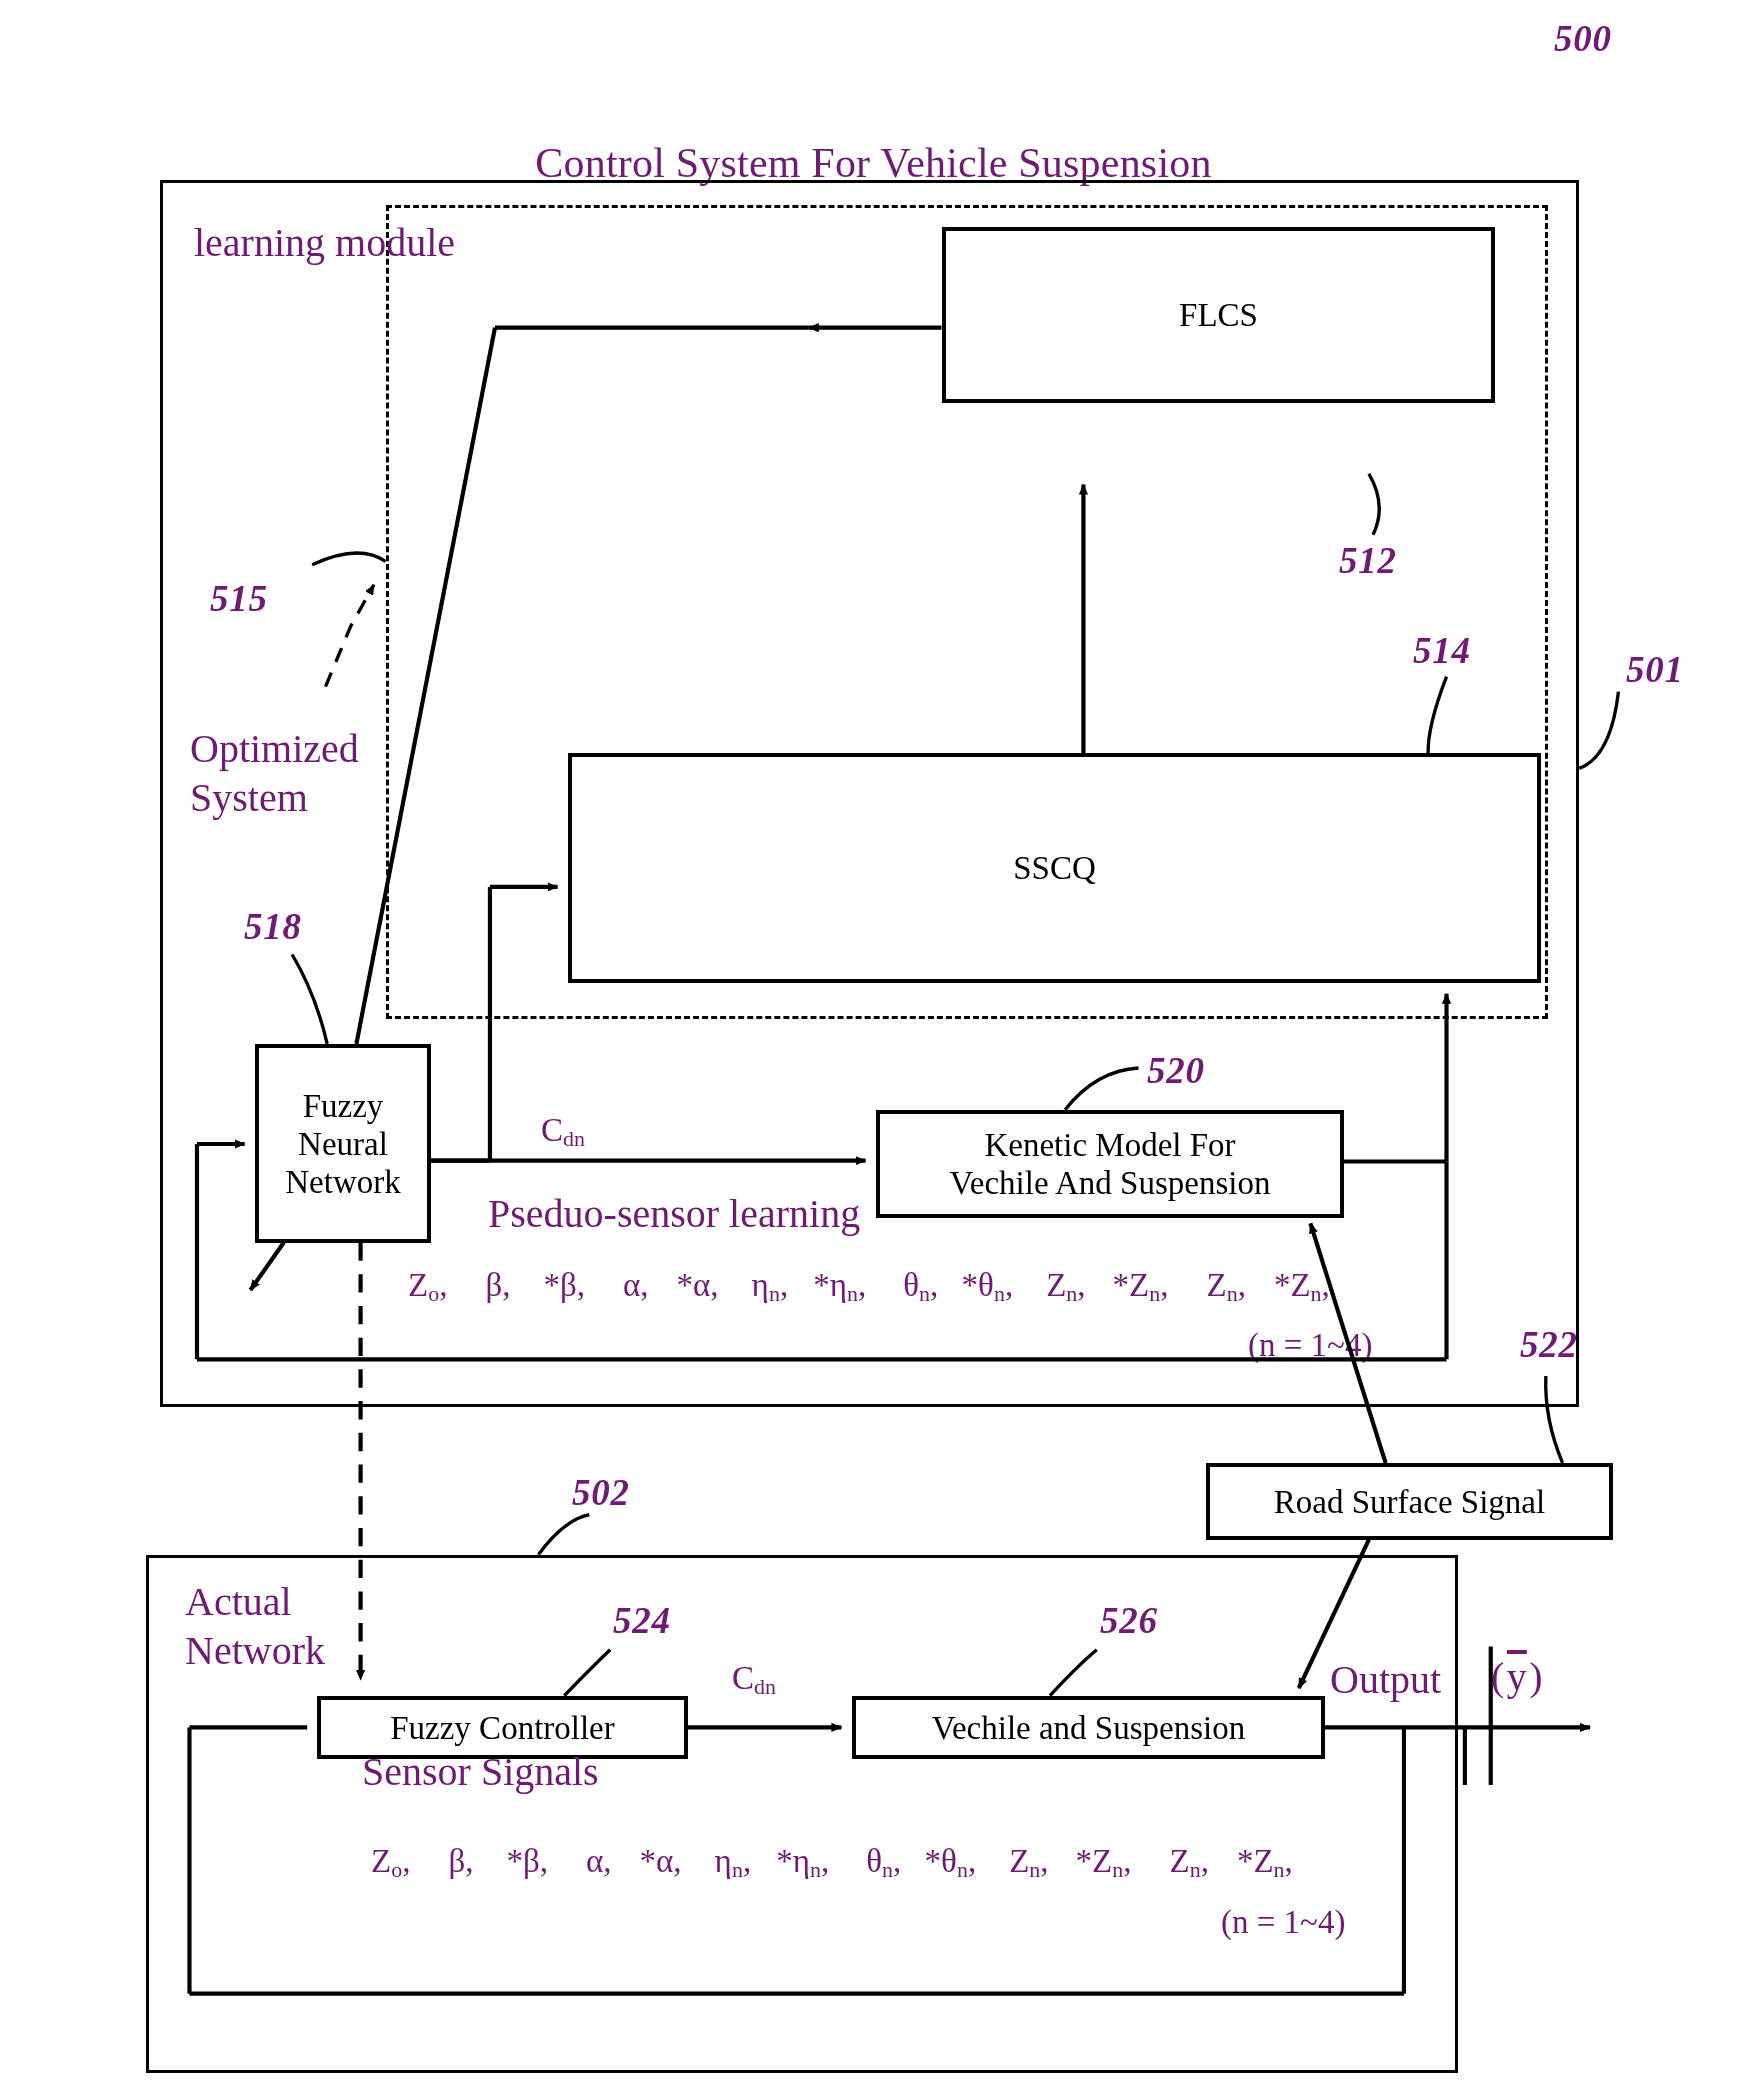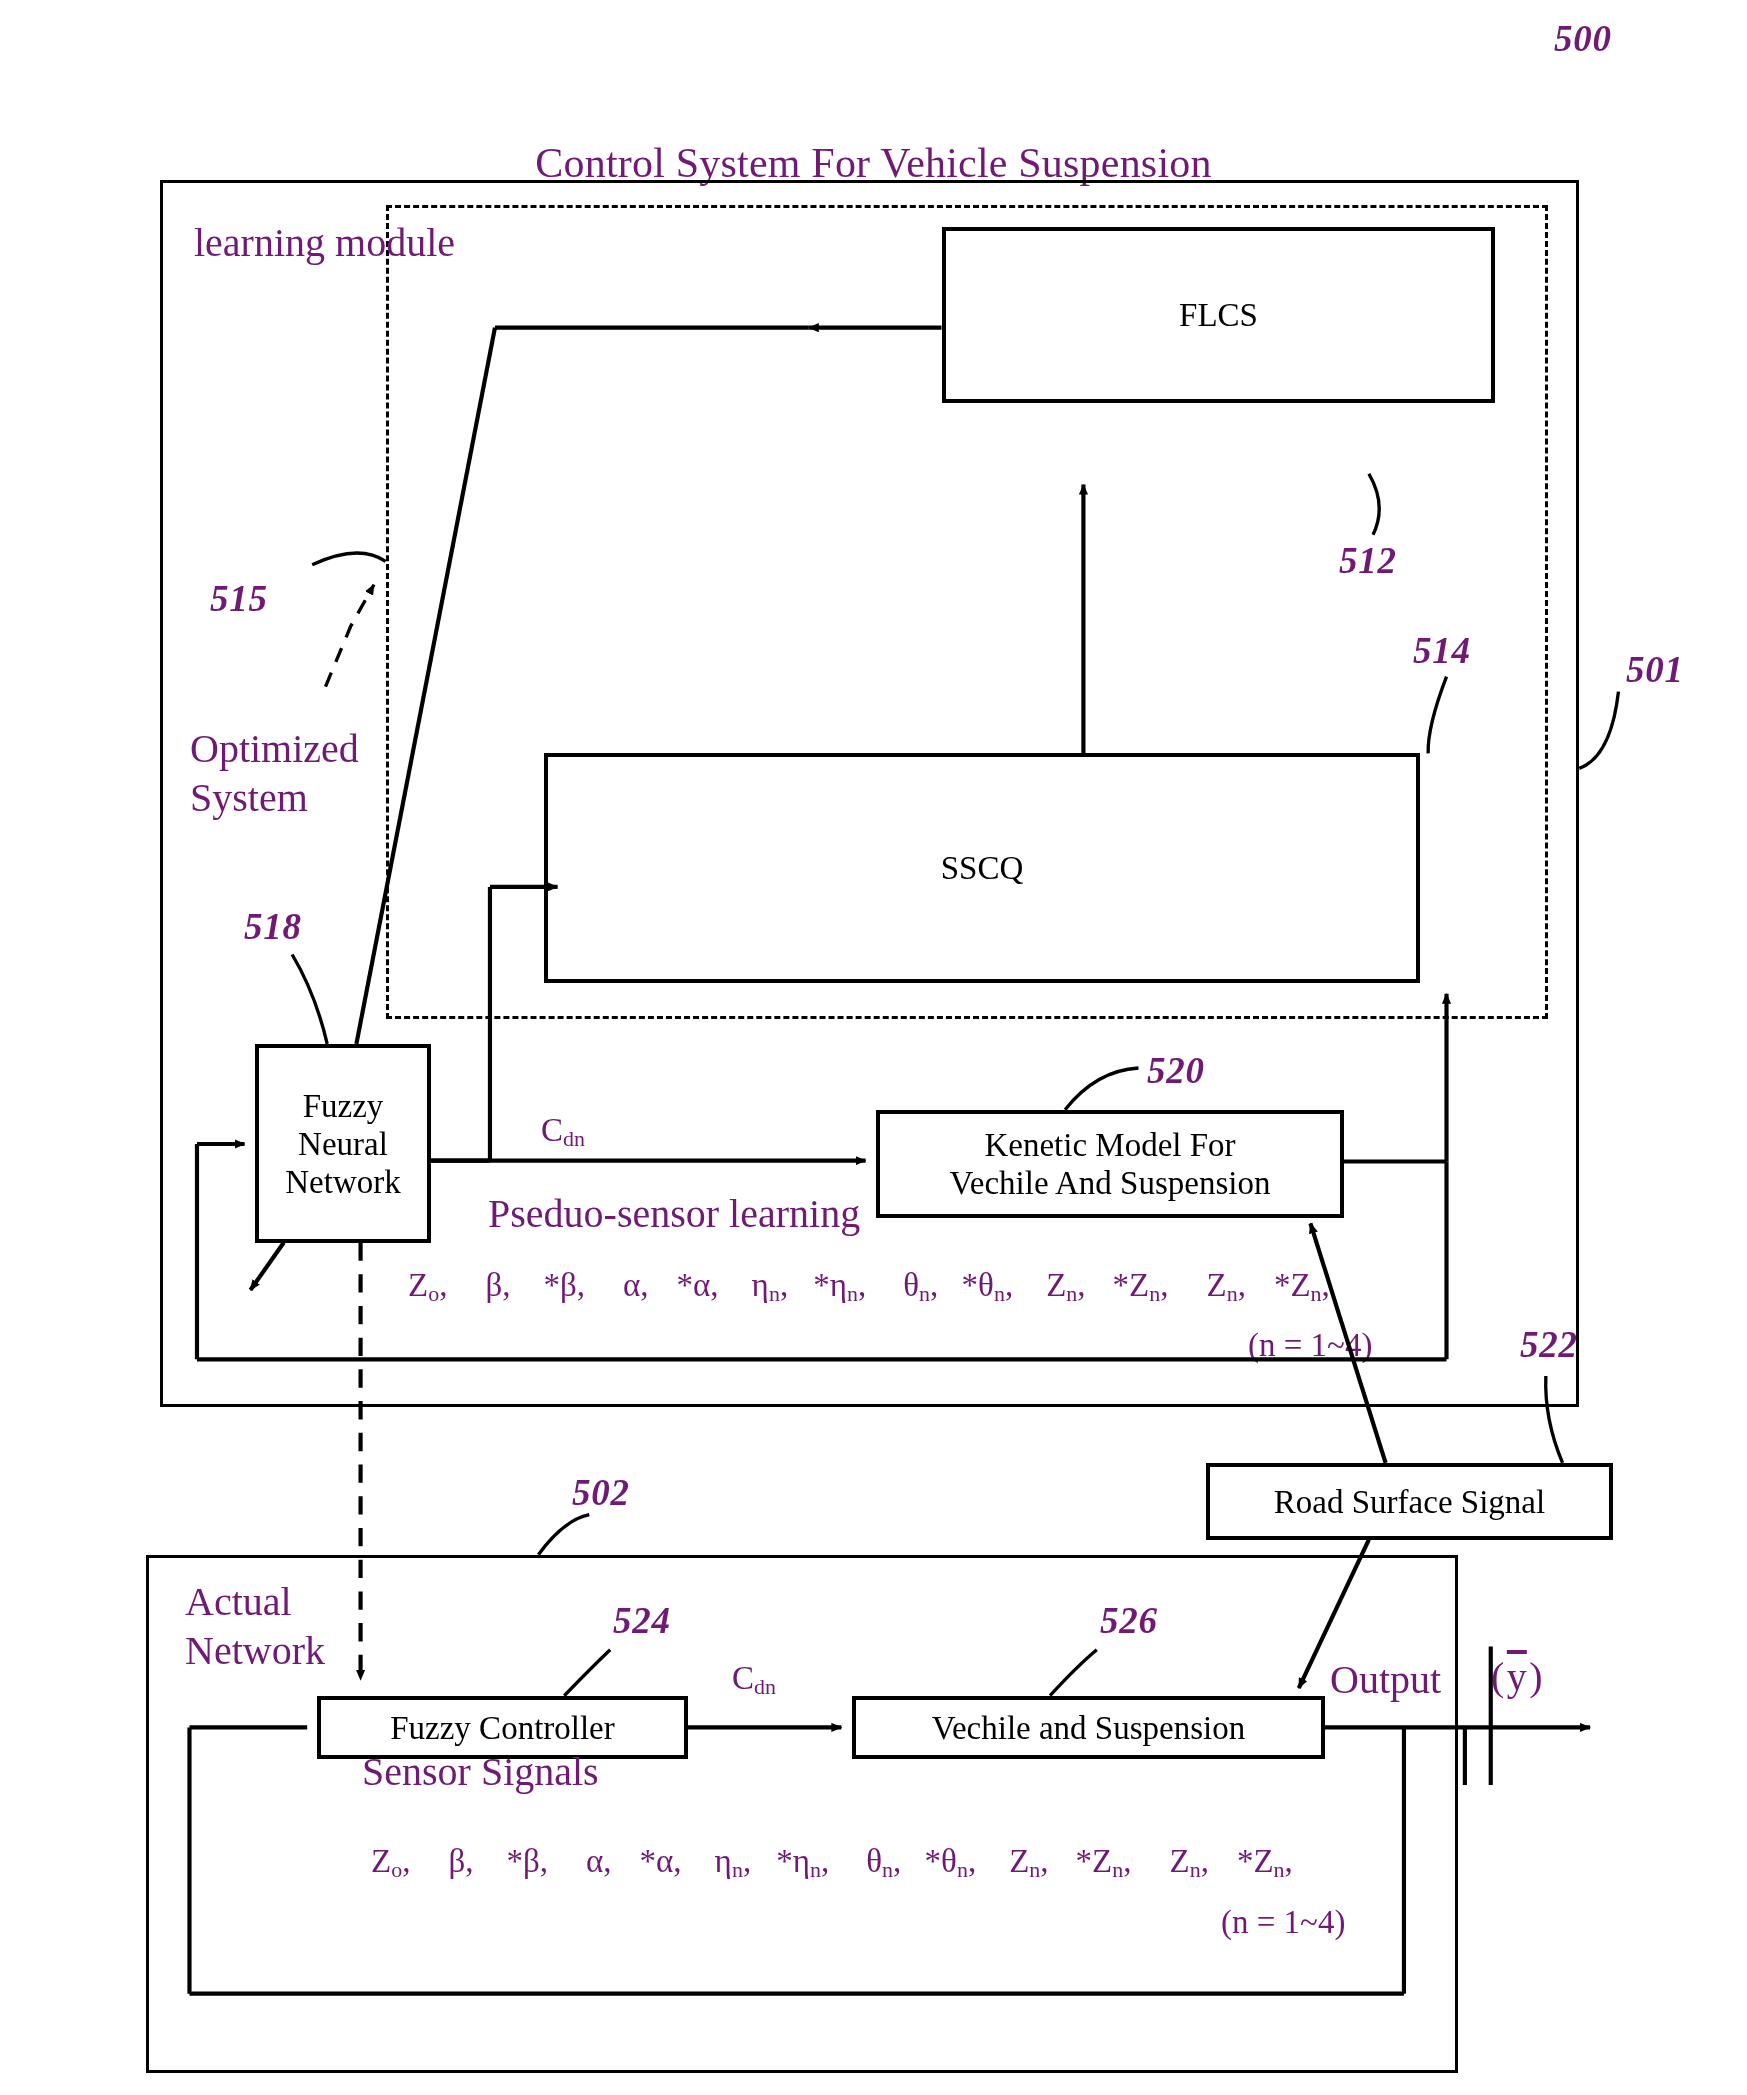--- a/index.html
+++ b/index.html
@@ -99,21 +99,21 @@
 
   <div class="solidbox" style="left:942px; top:227px; width:553px; height:176px;">
     <div class="center-wrap">
       <span class="boxlabel" style="position:static; display:inline;">FLCS</span>
     </div>
   </div>
   <div class="txt refnum" style="left:1339px; top:540px;text-align:center;">512</div>
 
   <div class="txt refnum" style="left:1413px; top:630px;">514</div>
 
-  <div class="solidbox" style="left:544px; top:753px; width:876px; height:230px;">
+  <div class="solidbox" style="left:568px; top:753px; width:973px; height:230px;">
     <div class="center-wrap">
       <span class="boxlabel" style="position:static; display:inline;">SSCQ</span>
     </div>
   </div>
 
   <div class="solidbox" style="left:255px; top:1044px; width:176px; height:199px;">
     <div class="center-wrap">
       <span class="boxlabel" style="position:static; display:block;">Fuzzy</span>
       <span class="boxlabel" style="position:static; display:block;">Neural</span>
       <span class="boxlabel" style="position:static; display:block;">Network</span>

